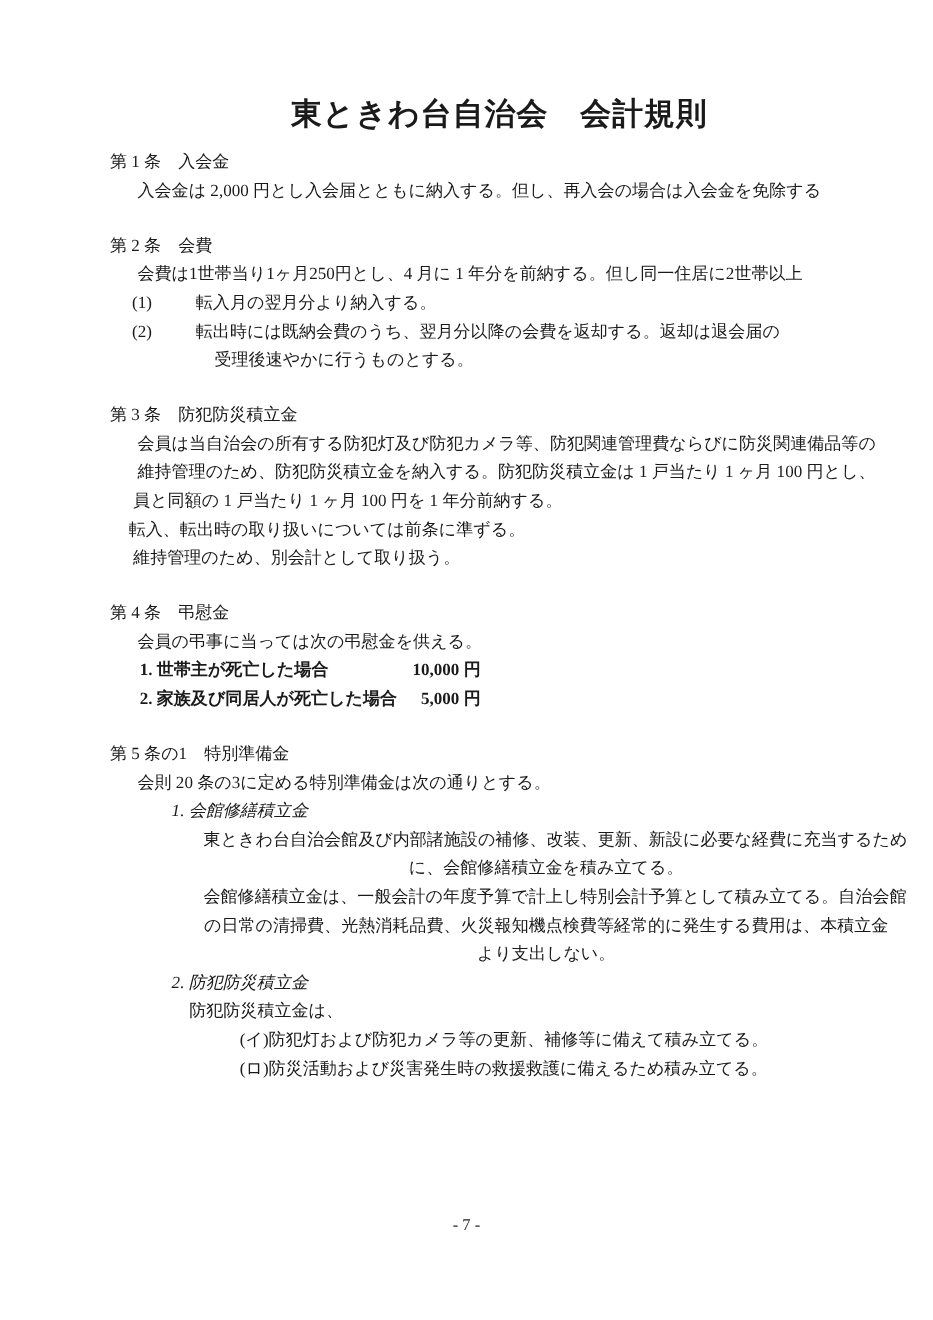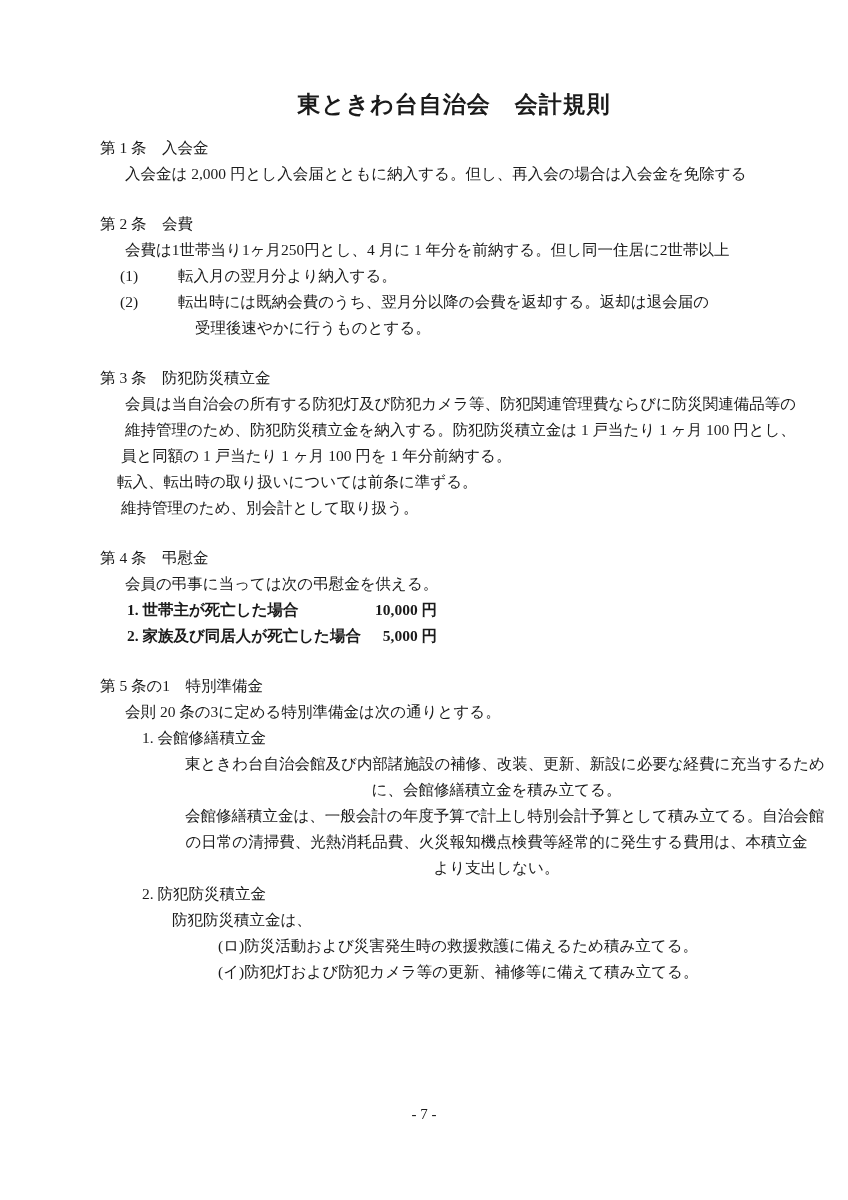--- a/index.html
+++ b/index.html
@@ -15,21 +15,21 @@
     color: #1a1a1a;
     font-family: "Liberation Serif", "DejaVu Serif", serif;
     font-size: 15.5px;
     overflow: hidden;
   }
   .doc {
     padding: 90px 40px 0 100px;
   }
   .title {
     text-align: center;
-    font-size: 23px;
+    font-size: 28px;
     font-weight: bold;
     line-height: 30px;
     letter-spacing: 1px;
     white-space: nowrap;
   }
   .article { margin-bottom: 24px; }
   .article.first { margin-top: 15px; }
   .line {
     line-height: 26px;
     white-space: nowrap;
@@ -37,21 +37,21 @@
   .heading { margin-left: 0; }
   .p   { margin-left: 25px; }  
   .p2  { margin-left: 17px; }  
   .p3  { margin-left: 21px; }  
   .item { margin-left: 20px; display: flex; }
   .item-num { width: 58px; flex: 0 0 58px; }
   .cont { margin-left: 95px; } 
   .row { margin-left: 27px; display: flex; font-weight: bold; }
   .row-label { width: 213px; flex: 0 0 213px; }
   .row-amount { width: 97px; flex: 0 0 97px; text-align: right; }
-  .n1   { margin-left: 42px; }  
+  .n1   { margin-left: 56px; font-style: italic; }  
   .n1b  { margin-left: 85px; text-align: center; }  
   .n2a  { margin-left: 72px; }  
   .sub  { margin-left: 118px; } 
   .page-number {
     position: absolute;
     top: 1103px;
     left: 0;
     width: 100%;
     text-align: center;
     font-size: 15px;
@@ -111,20 +111,20 @@
       <div class="line heading">第 5 条の1　特別準備金</div>
       <div class="line p">会則 20 条の3に定める特別準備金は次の通りとする。</div>
       <div class="line n1">1. 会館修繕積立金</div>
       <div class="line n1b">東ときわ台自治会館及び内部諸施設の補修、改装、更新、新設に必要な経費に充当するため</div>
       <div class="line n1b">に、会館修繕積立金を積み立てる。</div>
       <div class="line n1b">会館修繕積立金は、一般会計の年度予算で計上し特別会計予算として積み立てる。自治会館</div>
       <div class="line n1b">の日常の清掃費、光熱消耗品費、火災報知機点検費等経常的に発生する費用は、本積立金</div>
       <div class="line n1b">より支出しない。</div>
       <div class="line n1">2. 防犯防災積立金</div>
       <div class="line n2a">防犯防災積立金は、</div>
+      <div class="line sub">(イ)防犯灯および防犯カメラ等の更新、補修等に備えて積み立てる。</div>
       <div class="line sub">(ロ)防災活動および災害発生時の救援救護に備えるため積み立てる。</div>
-      <div class="line sub">(イ)防犯灯および防犯カメラ等の更新、補修等に備えて積み立てる。</div>
     </div>
 
   </div>
 
   <div class="page-number">- 7 -</div>
 </div>
 
 </body></html>

